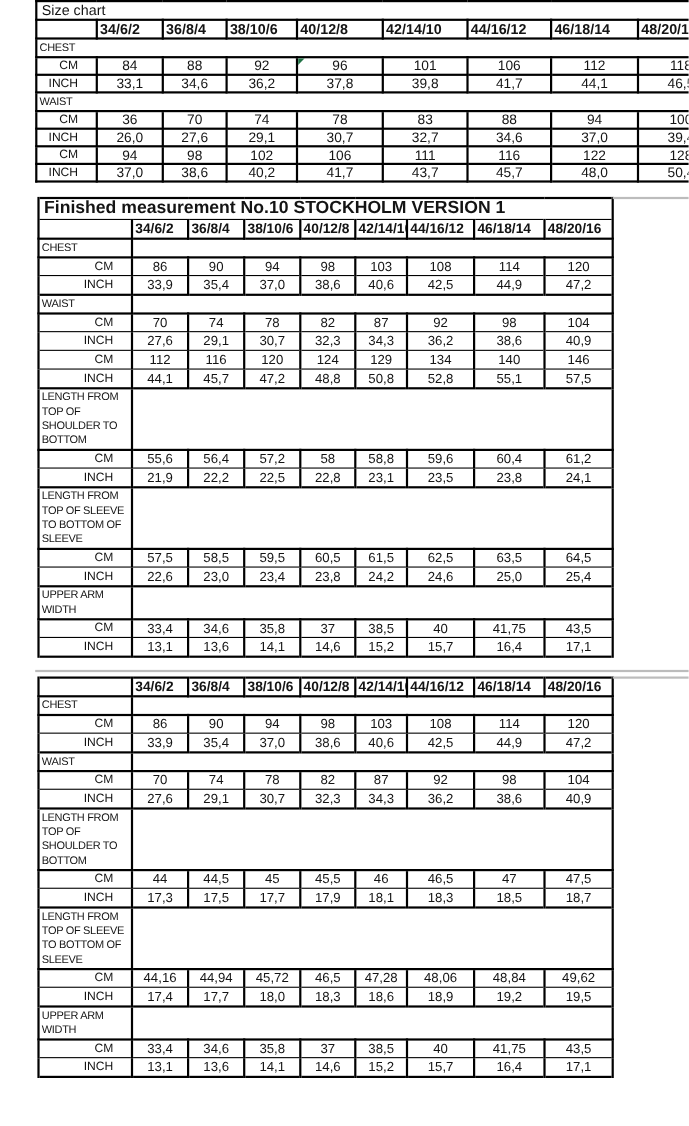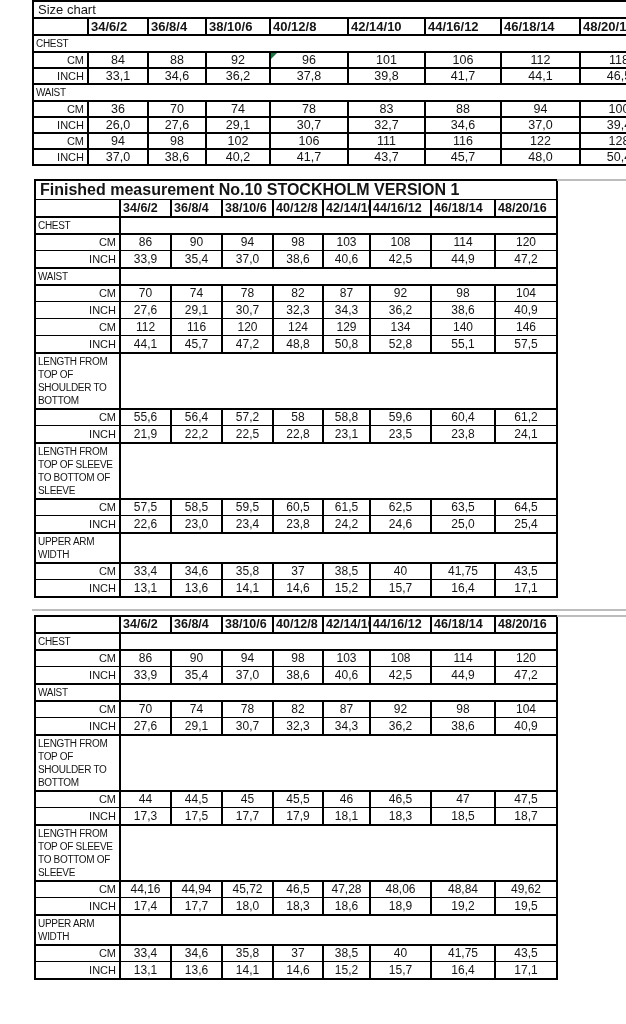--- a/index.html
+++ b/index.html
@@ -17,21 +17,21 @@
   
   .t-fin{width:523px;margin-left:2px;border:2px solid #000;}
   .t-fin td{border:1px solid #000;border-left-width:2px;border-right-width:2px;height:17px;}
   .t-fin .hdr td{border-bottom-width:2px;}
   .t-fin .sec-row td{border-top-width:2px;border-bottom-width:2px;}
   .t-fin .title-cell{font-weight:bold;font-size:16px;padding-left:4px;}
   .size-h{font-weight:bold;text-align:left;font-size:12.5px;}
   .t-main .size-h{font-size:13px;}
   .val{text-align:center;font-size:12px;position:relative;}
   .t-main .val{font-size:12.5px;}
-  .unit{text-align:right;font-size:11px;padding-right:3px;}
+  .unit{text-align:right;font-size:11px;padding-right:16px;}
   .sec{font-size:10px;letter-spacing:-0.3px;line-height:1.3;vertical-align:bottom;
        white-space:normal;text-align:left;padding:1px 1px 1px 2px;}
   .sec-h1{height:17px;}
   .t-main .sec-h1{height:13px;}
   .sec-h2{height:24px;}
   .sec-h3{height:40px;}
   .sec-h4{height:46px;}
   .sec-arm{height:20px;}
   .tbl-wrap{position:relative;width:626px;margin-left:32px;}
   #wrap-1{margin-top:13px;}

